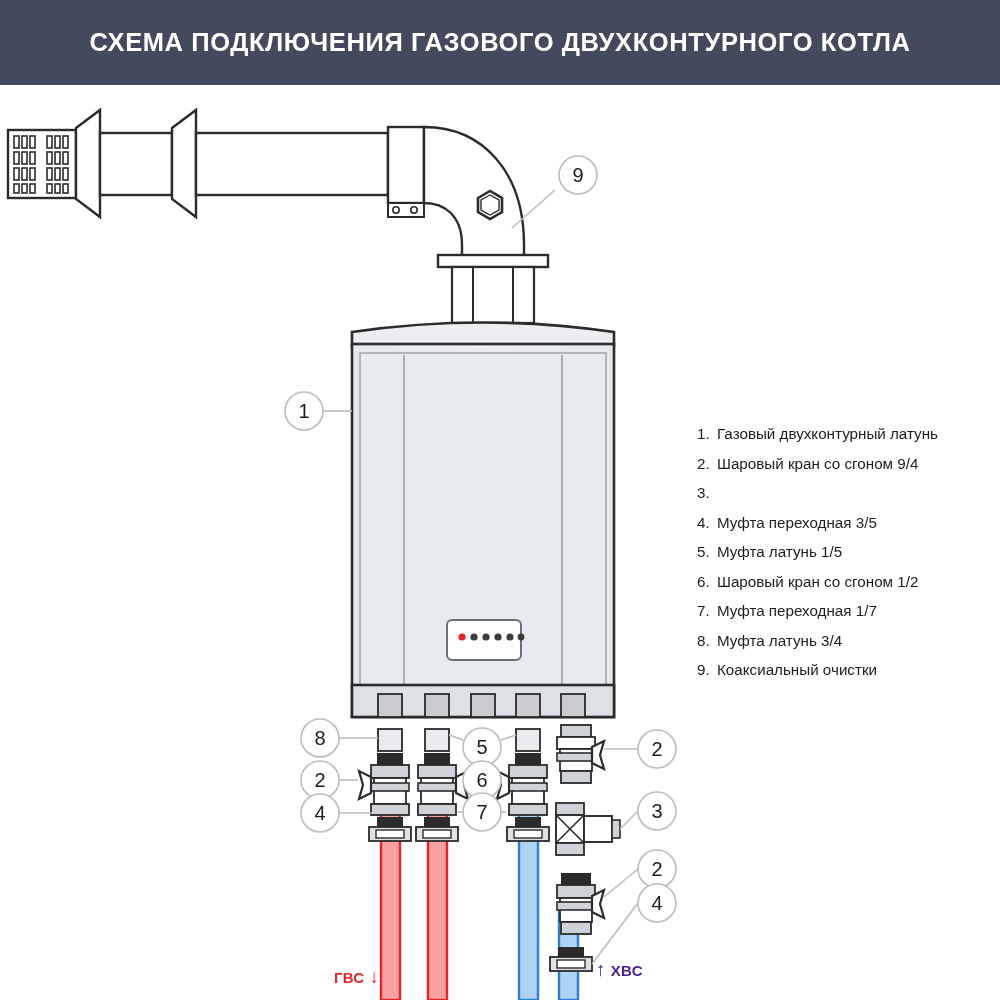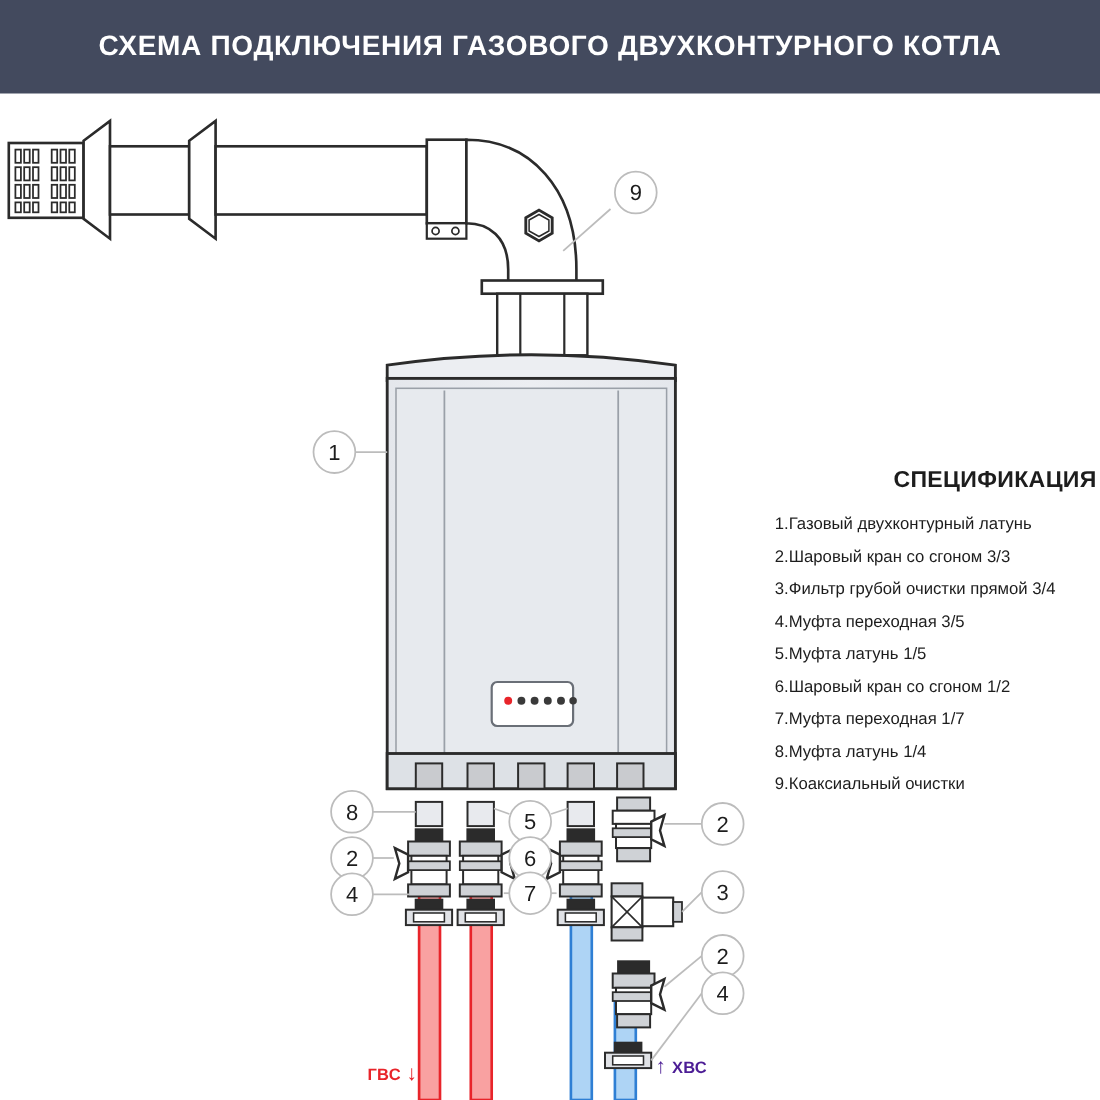--- a/index.html
+++ b/index.html
@@ -2,21 +2,21 @@
 <html><head>
 <meta charset="utf-8">
 <style>
   html,body{margin:0;padding:0;}
   body{
     width:1000px;height:1000px;
     background:#ffffff;
     font-family:"Liberation Sans","DejaVu Sans",sans-serif;
     overflow:hidden;
   }
-  #page{position:relative;width:1000px;height:1000px;background:#fff;text-align:right;}
+  #page{position:relative;width:1000px;height:1000px;background:#fff;}
 
   
   #header{
     position:absolute;left:0;top:0;width:1000px;height:85px;
     background:#434a5e;
     display:flex;align-items:center;justify-content:center;
   }
   #header-title{
     color:#ffffff;
     font-size:25.5px;
@@ -57,53 +57,51 @@
 </head>
 <body>
 
 <div id="page">
 
   <div id="header">
     <div id="header-title">СХЕМА ПОДКЛЮЧЕНИЯ ГАЗОВОГО ДВУХКОНТУРНОГО КОТЛА</div>
   </div>
 
   <div id="spec">
-    <div id="spec-title">СПЕЦИФИКАЦИЯ</div>
 
     <div class="spec-row">
       <span class="spec-num">1.</span>
       <span class="spec-text">Газовый двухконтурный латунь</span>
     </div>
     <div class="spec-row">
       <span class="spec-num">2.</span>
-      <span class="spec-text">Шаровый кран со сгоном 3/3</span>
+      <span class="spec-text">Шаровый кран со сгоном 9/4</span>
     </div>
     <div class="spec-row">
       <span class="spec-num">3.</span>
-      <span class="spec-text">Фильтр грубой очистки прямой 3/4</span>
     </div>
     <div class="spec-row">
       <span class="spec-num">4.</span>
       <span class="spec-text">Муфта переходная 3/5</span>
     </div>
     <div class="spec-row">
       <span class="spec-num">5.</span>
       <span class="spec-text">Муфта латунь 1/5</span>
     </div>
     <div class="spec-row">
       <span class="spec-num">6.</span>
       <span class="spec-text">Шаровый кран со сгоном 1/2</span>
     </div>
     <div class="spec-row">
       <span class="spec-num">7.</span>
       <span class="spec-text">Муфта переходная 1/7</span>
     </div>
     <div class="spec-row">
       <span class="spec-num">8.</span>
-      <span class="spec-text">Муфта латунь 1/4</span>
+      <span class="spec-text">Муфта латунь 3/4</span>
     </div>
     <div class="spec-row">
       <span class="spec-num">9.</span>
       <span class="spec-text">Коаксиальный очистки</span>
     </div>
   </div>
 
   <div id="gvs-label" class="flow-label">
     <span>ГВС</span><span style="font-size:19px;padding-left:5px;">↓</span>
   </div>

